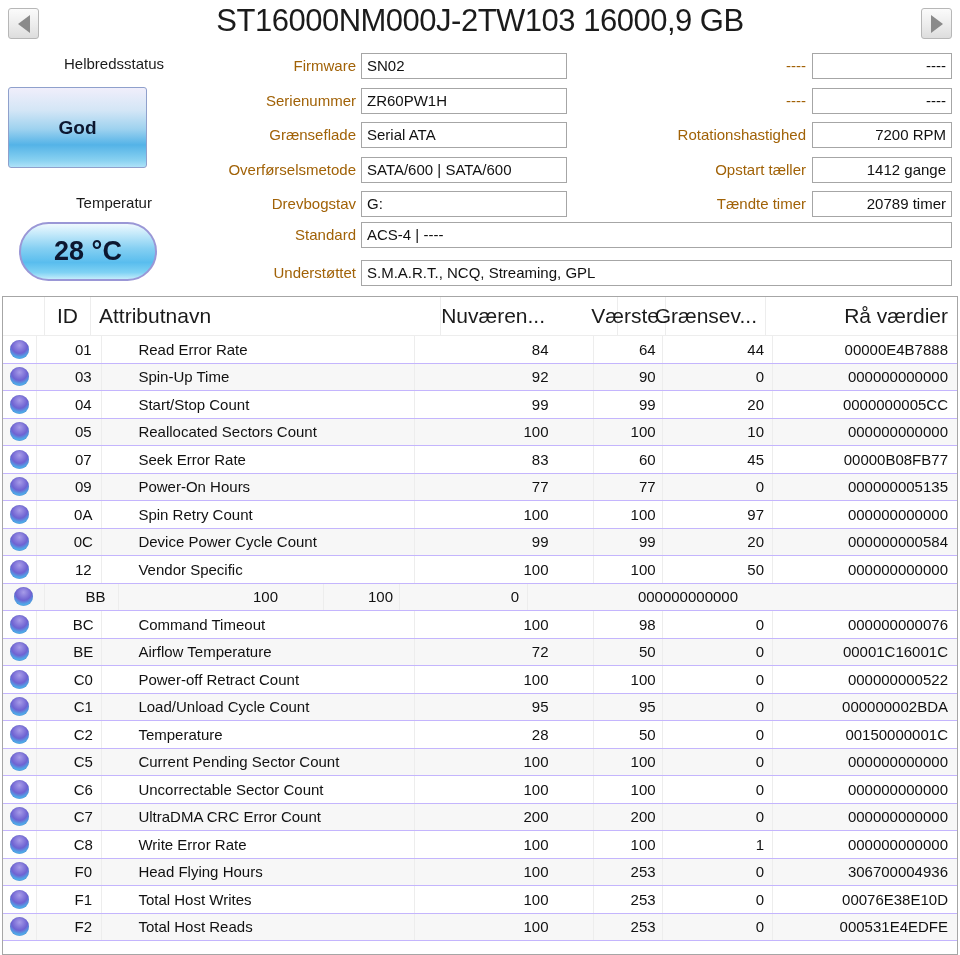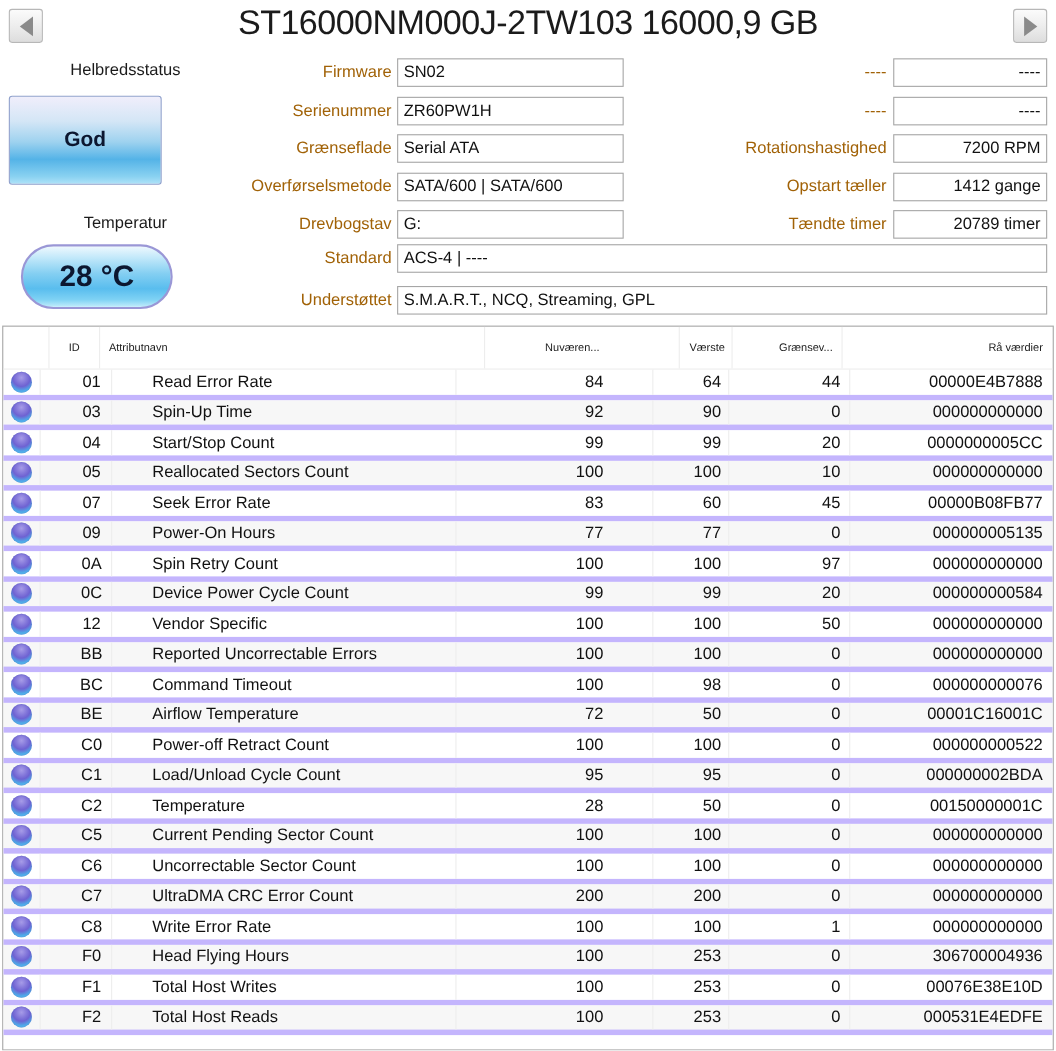--- a/index.html
+++ b/index.html
@@ -63,22 +63,22 @@
   .wide-box   { left:361px; width:591px; }
   .r1 { top:53px; }  .r2 { top:88px; }  .r3 { top:122px; }
   .r4 { top:157px; } .r5 { top:191px; } .r6 { top:222px; } .r7 { top:260px; }
 
   
   .table-panel {
     position:absolute; left:2px; top:296px; width:956px; height:659px;
     border:1px solid #a6a6a6; background:#fff; overflow:hidden;
   }
   .thead, .trow { display:flex; align-items:center; width:100%; }
-  .thead { height:39px; border-bottom:1px solid #ededed; font-size:10px; color:#1b1b1b; }
-  .trow  { height:27.5px; font-size:15px; border-bottom:5px solid #c4b5fd; cursor:default;gap:28px; }
+  .thead { height:39px; border-bottom:1px solid #ededed; font-size:21px; color:#1b1b1b; }
+  .trow  { height:27.5px; font-size:15px; border-bottom:1px solid #c4b5fd; cursor:default;gap:28px; }
   .trow:nth-child(even) { background:#f7f7f7; }
   .td, .th { height:100%; display:flex; align-items:center; border-right:1px solid #ededed; }
   .c-dot   { width:42px;  justify-content:center; }
   .c-id    { width:46px;  justify-content:center; }
   .c-name  { width:350px; padding-left:8px; }
   .c-cur   { width:177px; justify-content:flex-end; padding-right:45px; }
   .th.c-cur{ padding-right:72px; }
   .c-worst { width:48px;  justify-content:flex-end; padding-right:6px; }
   .c-thr   { width:100px; justify-content:flex-end; padding-right:8px; }
   .c-raw   { width:191px; justify-content:flex-end; padding-right:9px; border-right:none; }
@@ -249,21 +249,20 @@
     <div class="td c-worst">100</div>
     <div class="td c-thr">50</div>
     <div class="td c-raw">000000000000</div>
   </div>
 
   <div class="trow">
     <div class="td c-dot">
           <span class="dot"></span>
         </div>
     <div class="td c-id">BB</div>
-    <div class="td c-name">Reported Uncorrectable Errors</div>
     <div class="td c-cur">100</div>
     <div class="td c-worst">100</div>
     <div class="td c-thr">0</div>
     <div class="td c-raw">000000000000</div>
   </div>
 
   <div class="trow">
     <div class="td c-dot">
           <span class="dot"></span>
         </div>

